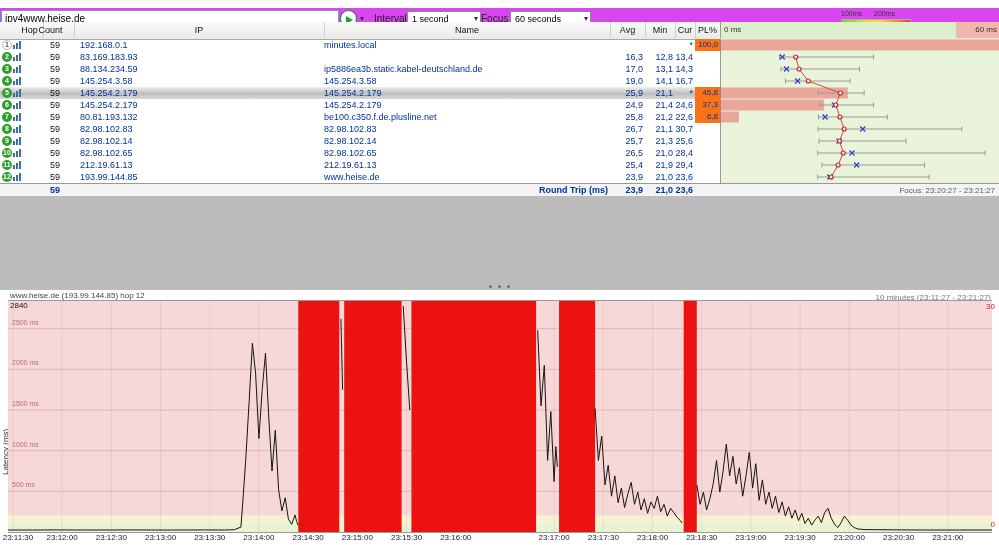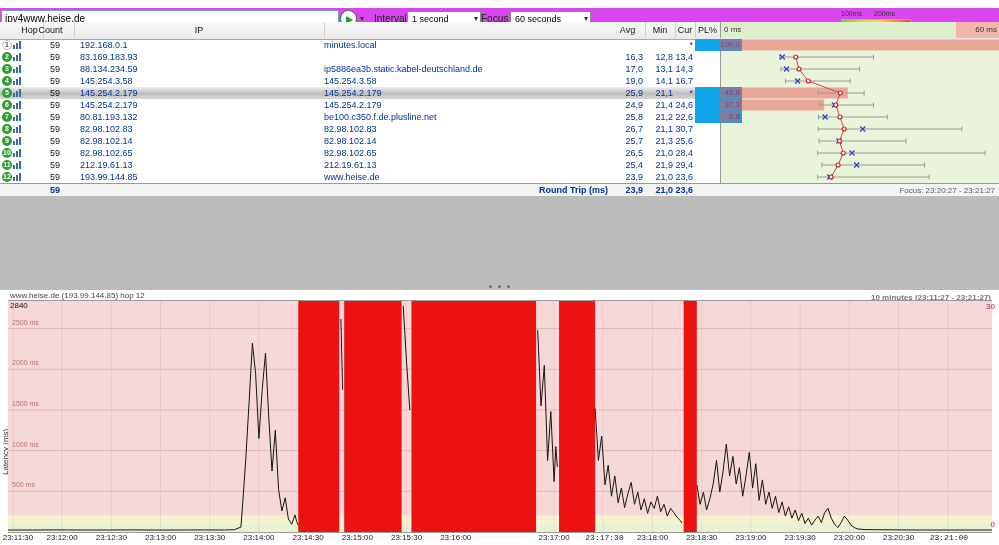--- a/index.html
+++ b/index.html
@@ -43,37 +43,37 @@
   .badge{width:10px;height:10px;border-radius:50%;background:#2f9e2f;color:#fff;font-size:7px;font-weight:bold;display:inline-flex;align-items:center;justify-content:center;flex:0 0 auto;}
   .badge.plain{background:#fff;border:1px solid #b5b5b5;color:#555;width:8px;height:8px;}
   .chart-ico{display:inline-flex;align-items:center;}
   .c.count{left:27px;width:33px;text-align:right;color:#111;}
   .c.ip{left:80px;width:240px;color:#003399;}
   .c.name{left:324px;width:284px;color:#003399;}
   .c.avg{left:610px;width:33px;text-align:right;color:#003399;}
   .c.min{left:645px;width:28px;text-align:right;color:#003399;}
   .c.cur{left:675px;width:18px;text-align:right;color:#003399;}
   .c.pl{left:695px;width:23px;text-align:right;color:#003399;font-size:8px;padding-right:2px;}
-  .c.pl.loss{background:#0ea5e9;padding-left:22px;}
+  .c.pl.loss{background:#f97316;}
 
   .tfoot{position:absolute;left:0;top:161px;width:999px;height:13px;line-height:13px;background:#f4f4f4;border-top:1px solid #999;border-bottom:1px solid #aaa;font-size:9px;}
   .tfoot .c{height:13px;line-height:13px;}
   .tfoot .rt-label{left:324px;width:284px;text-align:right;color:#003399;font-weight:bold;}
   .tfoot .fv{color:#003399;font-weight:bold;}
   .tfoot .focus{position:absolute;right:4px;top:0;font-size:8px;color:#5a5a5a;}
 
   
   .splitzone{position:absolute;left:0;top:196px;width:999px;height:94px;background:#bcbcbc;}
   .split-dots{position:absolute;left:0;right:0;top:84px;text-align:center;line-height:6px;}
   .split-dots .dot{display:inline-block;width:3px;height:3px;border-radius:50%;background:#6e6e6e;margin:0 3px;}
 
   
   .timeline{position:absolute;left:0;top:290px;width:999px;height:255px;background:#fff;}
   .tl-title{position:absolute;left:10px;top:1px;font-size:8px;color:#444;}
-  .tl-range{position:absolute;right:8px;top:3px;font-size:8px;color:#777;font-weight:bold;}
+  .tl-range{position:absolute;right:8px;top:3px;font-size:8px;color:#777;}
   .plot{position:absolute;left:8px;top:10px;width:984px;height:231px;border-top:1px solid #9a9a9a;border-bottom:1px solid #9a9a9a;}
   #timelinesvg{display:block;}
   .ymax{position:absolute;left:10px;top:11px;font-size:8px;color:#111;}
   .pl-top{position:absolute;right:4px;top:12px;font-size:8px;color:#cc2222;}
   .pl-bottom{position:absolute;right:4px;top:230px;font-size:8px;color:#cc2222;}
   #gridlabels{position:absolute;left:12px;top:10px;width:60px;height:231px;pointer-events:none;}
   .gridlabel{position:absolute;left:0;font-size:7px;color:#bf6d6d;white-space:nowrap;}
   #xlabels{position:absolute;left:0;top:243px;width:999px;height:10px;}
   .xlabel{position:absolute;top:0;width:36px;text-align:center;font-size:8px;color:#222;white-space:nowrap;}
   .vlabel{position:absolute;white-space:nowrap;font-size:8px;transform-origin:0 0;}
@@ -108,20 +108,21 @@
       </div>
       <div class="legend-bar"></div>
     </div>
   </div>
 
   <div class="table-area">
     <div class="thead">
       <div class="hcell h-hop">Hop</div>
       <div class="hcell h-count">Count</div>
       <div class="hcell h-ip">IP</div>
+      <div class="hcell h-name">Name</div>
       <div class="hcell h-avg">Avg</div>
       <div class="hcell h-min">Min</div>
       <div class="hcell h-cur">Cur</div>
       <div class="hcell h-pl">PL%</div>
       <div class="hcell h-graph">
         <span class="salmon"></span>
         <span class="gl c">Latency</span>
         <span class="gl l">0 ms</span>
         <span class="gl r">60 ms</span>
       </div>
@@ -499,24 +500,24 @@
         <span class="xlabel" style="left: 93.32px;">23:12:30</span>
         <span class="xlabel" style="left: 142.52px;">23:13:00</span>
         <span class="xlabel" style="left: 191.72px;">23:13:30</span>
         <span class="xlabel" style="left: 240.92px;">23:14:00</span>
         <span class="xlabel" style="left: 290.12px;">23:14:30</span>
         <span class="xlabel" style="left: 339.32px;">23:15:00</span>
         <span class="xlabel" style="left: 388.52px;">23:15:30</span>
         <span class="xlabel" style="left: 437.72px;">23:16:00</span>
         <span class="xlabel" style="left: 486.92px; margin-top: 20px;">23:16:30</span>
         <span class="xlabel" style="left: 536.12px;">23:17:00</span>
-        <span class="xlabel" style="left: 585.32px; font-family: Liberation Mono, monospace;">23:17:30</span>
+        <span class="xlabel" style="left: 585.32px;">23:17:30</span>
         <span class="xlabel" style="left: 634.52px;">23:18:00</span>
         <span class="xlabel" style="left: 683.72px;">23:18:30</span>
         <span class="xlabel" style="left: 732.92px;">23:19:00</span>
         <span class="xlabel" style="left: 782.12px;">23:19:30</span>
         <span class="xlabel" style="left: 831.32px;">23:20:00</span>
         <span class="xlabel" style="left: 880.52px;">23:20:30</span>
-        <span class="xlabel" style="left: 929.72px; font-family: Liberation Mono, monospace;">23:21:00</span>
+        <span class="xlabel" style="left: 929.72px;">23:21:00</span>
       </div>
   </div>
 
 </div>
 
 </body></html>

